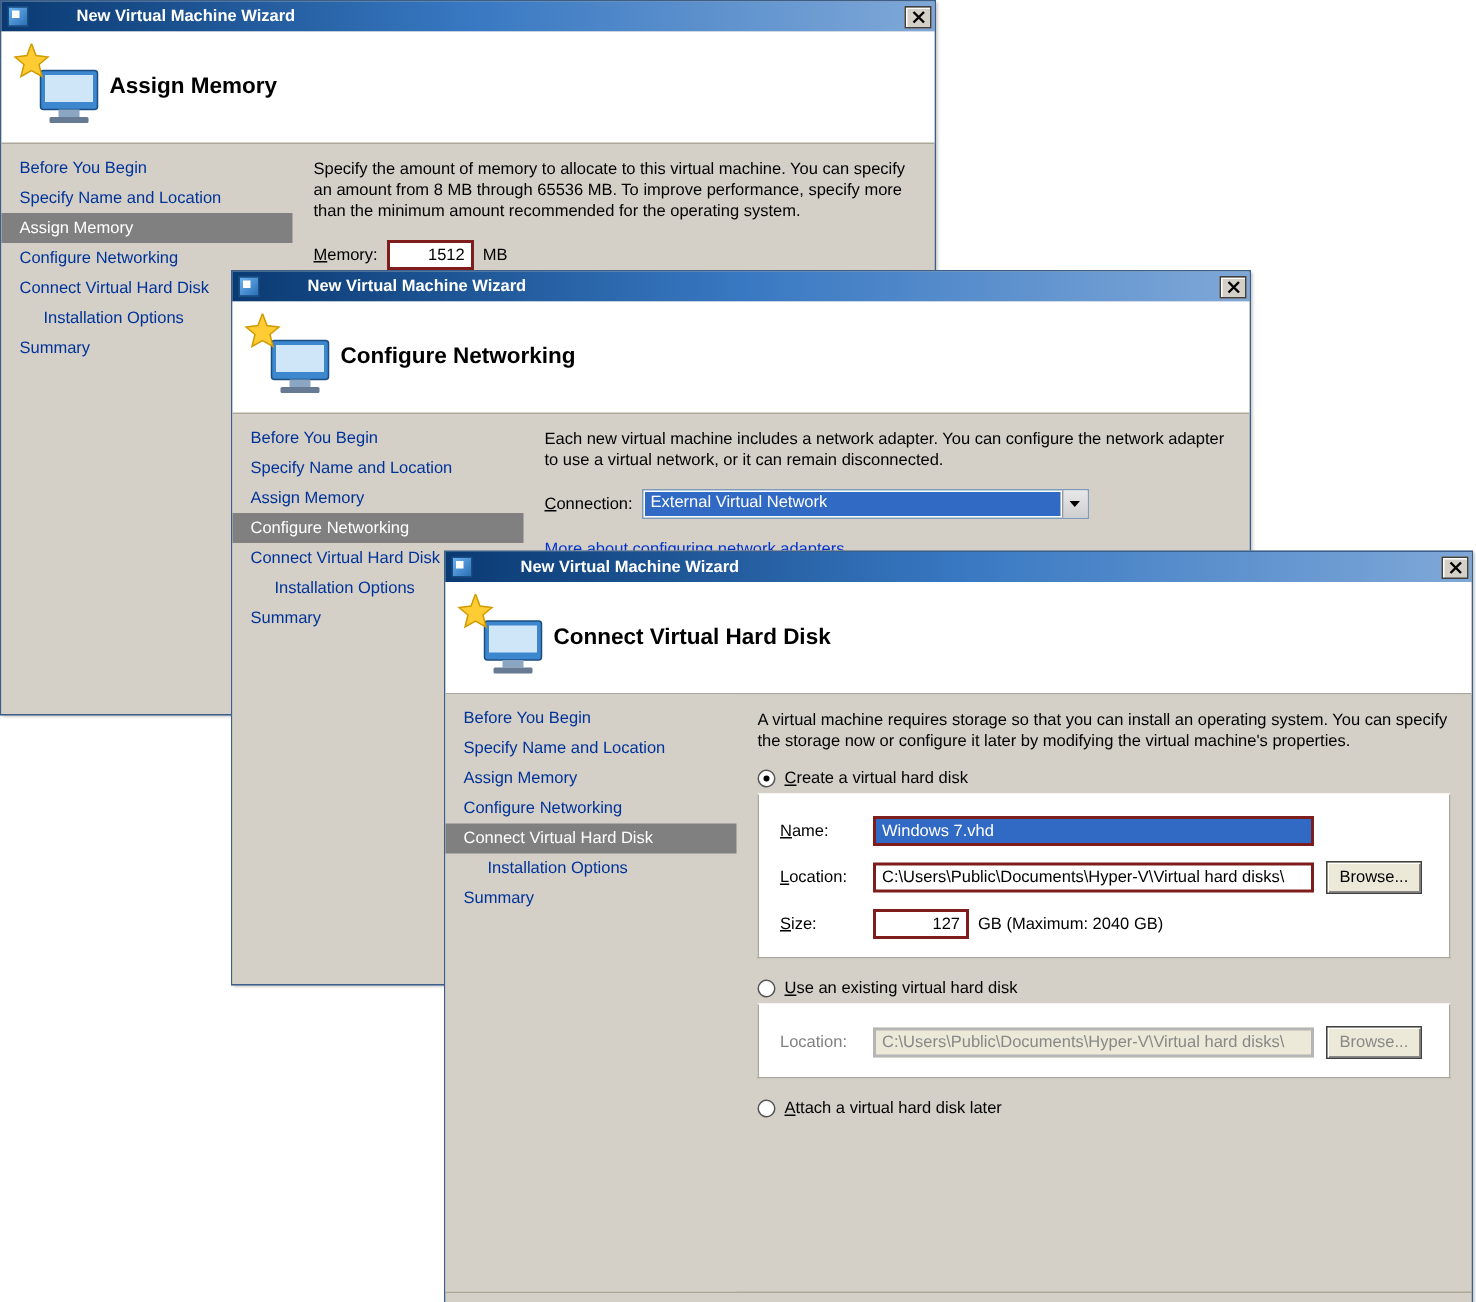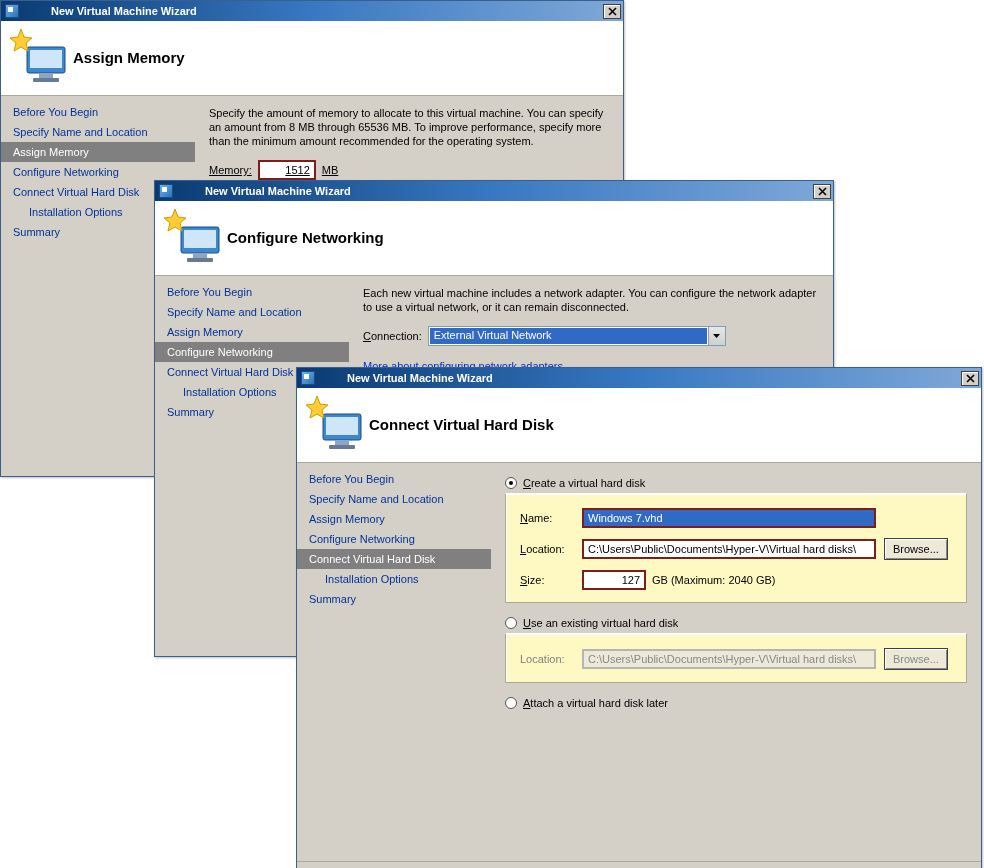--- a/index.html
+++ b/index.html
@@ -133,21 +133,21 @@
     background:#fff; position:relative; margin-right:6px; flex-shrink:0;
   }
   .radio.checked::after{
     content:""; position:absolute; left:3px; top:3px; width:4px; height:4px;
     background:#000; border-radius:50%;
   }
 
   .group {
     border:1px solid #aca899;
     border-top-color:#fff;
-    background:#fef9c3;
+    background:#ffffff;
     box-shadow: inset 1px 1px 0 #fff;
     padding: 14px 14px 12px 14px;
     margin: 2px 0 14px 0;
   }
   .group.disabled { color:#808080; }
   .frow { display:flex; align-items:center; margin-bottom:10px; }
   .frow:last-child{ margin-bottom:0; }
   .flabel { width:62px; }
   .flabel span.u { text-decoration:underline; }
 
@@ -219,21 +219,21 @@
       <div class="step">Before You Begin</div>
       <div class="step">Specify Name and Location</div>
       <div class="step active">Assign Memory</div>
       <div class="step">Configure Networking</div>
       <div class="step">Connect Virtual Hard Disk</div>
       <div class="step indent">Installation Options</div>
       <div class="step">Summary</div>
     </div>
     <div class="content">
       <div class="desc">Specify the amount of memory to allocate to this virtual machine. You can specify an amount from 8 MB through 65536 MB. To improve performance, specify more than the minimum amount recommended for the operating system.</div>
-      <div style="display:flex; align-items:center;text-decoration:underline;">
+      <div style="display:flex; align-items:center;">
         <span style="margin-right:6px;"><span style="text-decoration:underline">M</span><span>emory:</span></span>
         <input class="txt-input right" style="width: 58px;" value="1512">
         <span style="margin-left:6px;">MB</span>
       </div>
     </div>
   </div>
 </div>
 
 <div class="window" id="win2">
   <div class="titlebar">
@@ -307,20 +307,21 @@
     <div class="steps">
       <div class="step">Before You Begin</div>
       <div class="step">Specify Name and Location</div>
       <div class="step">Assign Memory</div>
       <div class="step">Configure Networking</div>
       <div class="step active">Connect Virtual Hard Disk</div>
       <div class="step indent">Installation Options</div>
       <div class="step">Summary</div>
     </div>
     <div class="content">
+      <div class="desc">A virtual machine requires storage so that you can install an operating system. You can specify the storage now or configure it later by modifying the virtual machine's properties.</div>
 
       <div class="radio-row">
         <span class="radio checked"></span>
         <span><span style="text-decoration:underline">C</span><span>reate a virtual hard disk</span></span>
       </div>
       <div class="group">
         <div class="frow">
           <span class="flabel"><span class="u">N</span>a<span>me:</span></span>
           <input class="txt-input sel" style="width: 294px;" value="Windows 7.vhd">
         </div>

